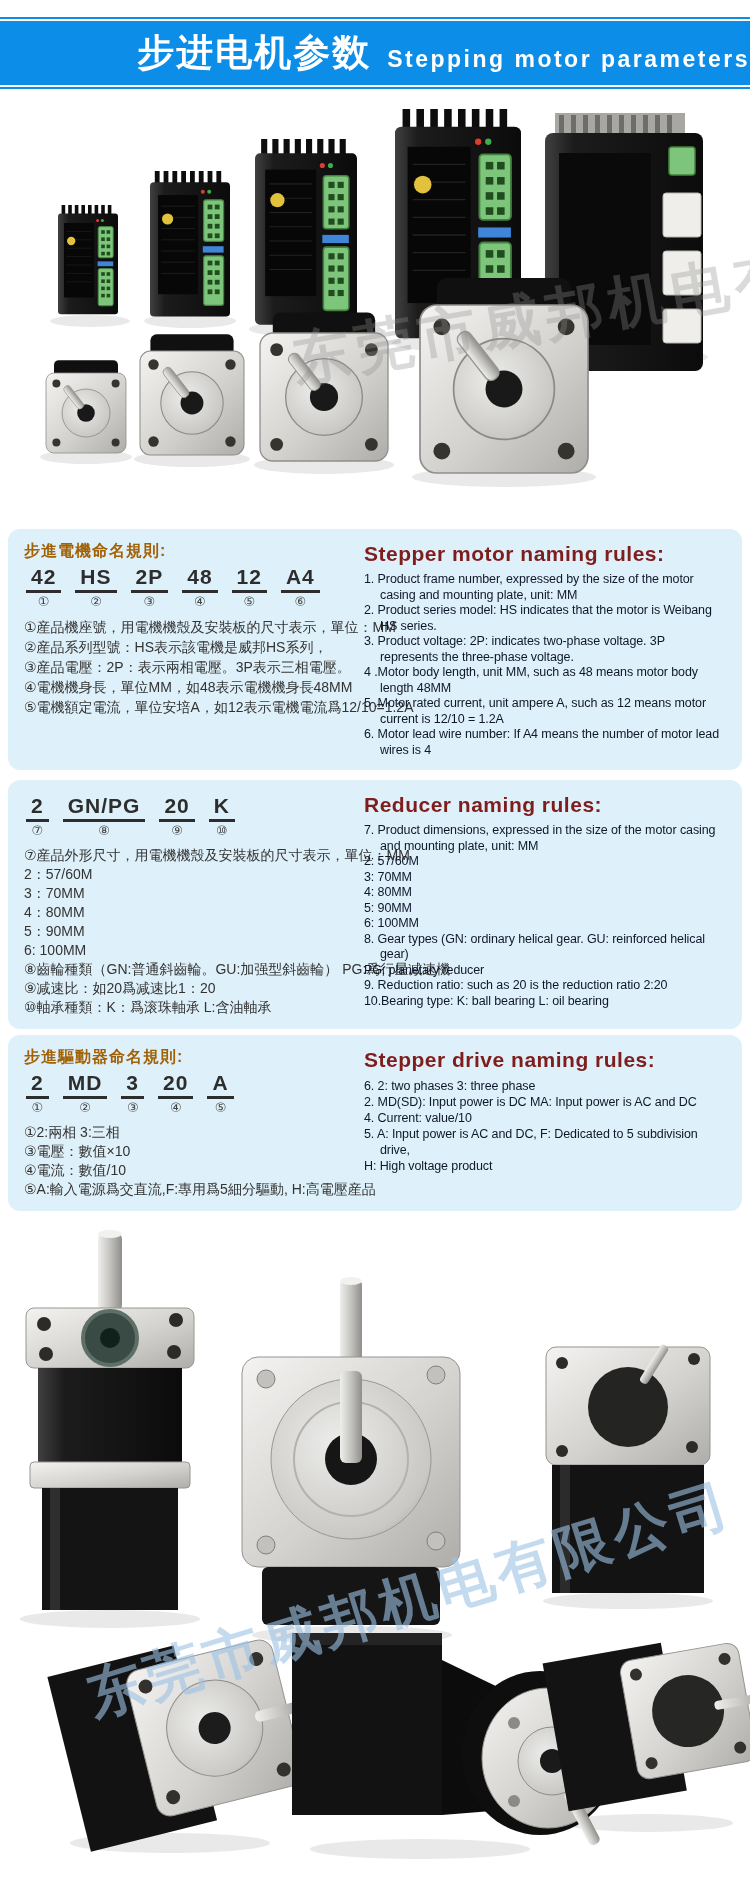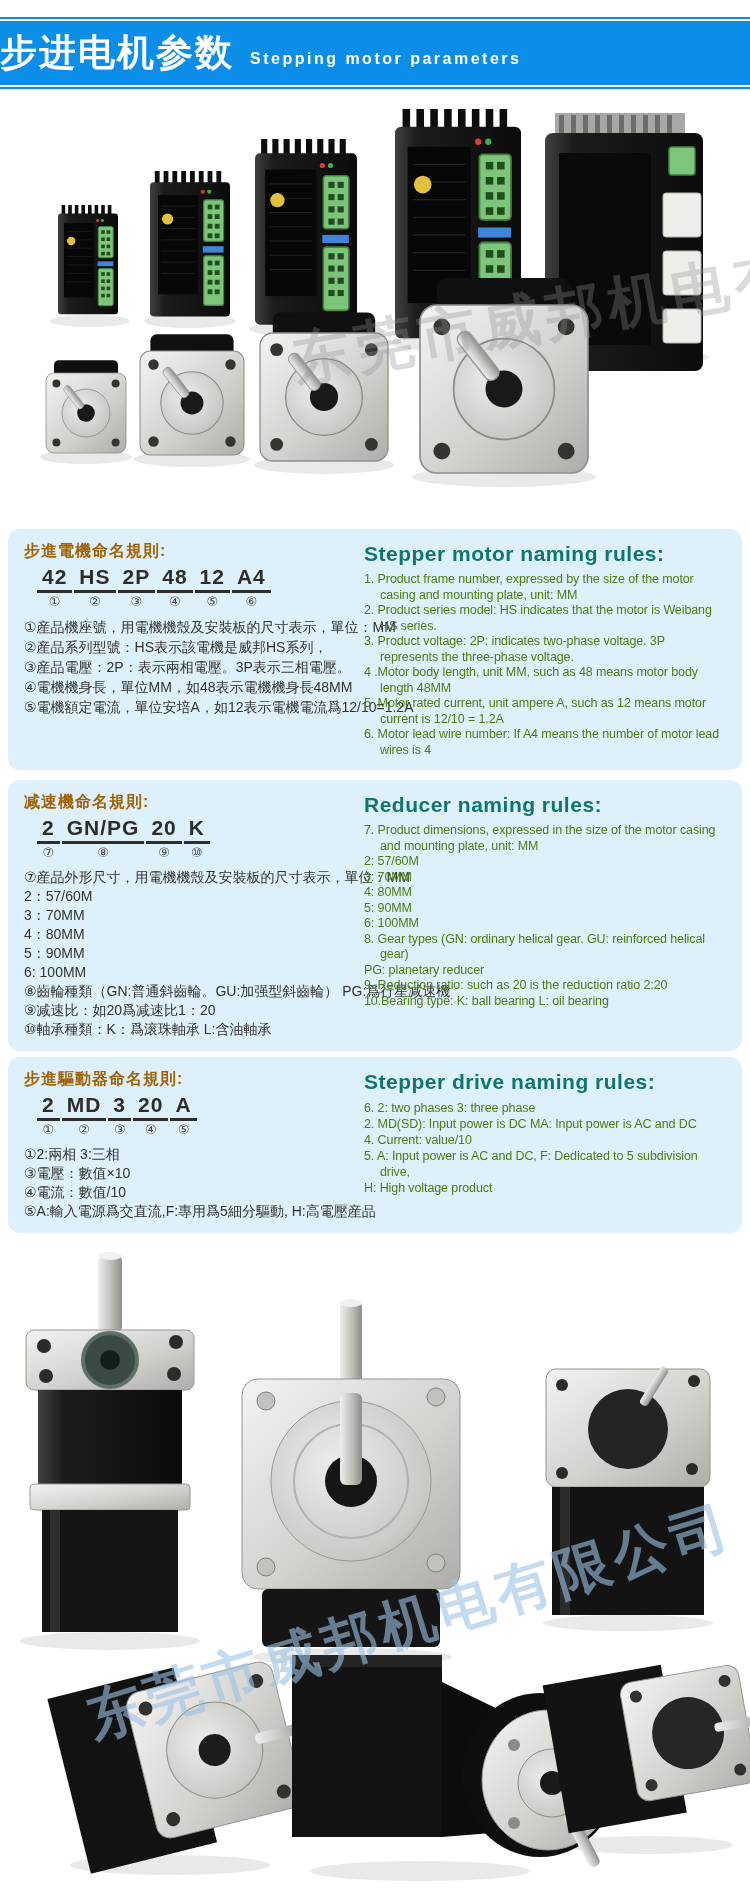--- a/index.html
+++ b/index.html
@@ -3,43 +3,43 @@
 <meta charset="utf-8">
 <style>
   html,body{margin:0;padding:0}
   body{
     width:750px;height:1900px;background:#ffffff;overflow:hidden;
     font-family:"Liberation Sans","DejaVu Sans",sans-serif;color:#333;
   }
   .top-space{height:17px}
   .rule{height:2px;background:#0c8de8}
   .gap2{height:2px;background:#fff}
-  .banner{height:64px;background:#0c8de8;display:flex;align-items:center;justify-content:flex-start;gap:16px}
+  .banner{height:64px;background:#0c8de8;display:flex;align-items:center;justify-content:flex-end;gap:16px}
   .banner-zh{color:#fff;font-size:37px;font-weight:bold;letter-spacing:2px}
-  .banner-en{color:#fff;font-size:16px;font-weight:bold;letter-spacing:2.5px;margin-top:12px}
+  .banner-en{color:#fff;font-size:23px;font-weight:bold;letter-spacing:2.5px;margin-top:12px}
   .photo{position:relative;background:#fff}
   .photo svg{display:block}
   .photo-top{height:400px}
   .photo-bottom{margin-top:16px;height:651px}
   .panel{display:flex;background:#def0f9;border-radius:12px;margin:0 8px;padding:10px 16px 12px 16px;box-sizing:border-box}
   .panel-motor{margin-top:40px}
   .panel-reducer{margin-top:10px}
   .panel-drive{margin-top:6px}
   .col-left{width:330px;flex:none;overflow:visible}
   .col-right{flex:1;min-width:0;padding-left:10px}
   .h-zh{margin:2px 0 4px 0;font-size:16px;line-height:20px;font-weight:bold;color:#a16207;letter-spacing:1px}
-  .h-en{margin:2px 0 6px 0;font-size:21px;line-height:25px;font-weight:bold;color:#0f766e;letter-spacing:0.5px}
-  .code-row{display:flex;gap:2px;margin:4px 0 8px 13px}
+  .h-en{margin:2px 0 6px 0;font-size:21px;line-height:25px;font-weight:bold;color:#7f1d1d;letter-spacing:0.5px}
+  .code-row{display:flex;gap:14px;margin:4px 0 8px 2px}
   .code-part{display:flex;flex-direction:column;align-items:center}
   .code-text{font-size:21px;font-weight:bold;color:#2d2d2d;border-bottom:3px solid #2d2d2d;padding:0 5px 1px 5px;letter-spacing:1px;line-height:24px}
   .code-num{font-size:13px;color:#444;margin-top:2px;line-height:14px}
   .zh-line{font-size:14px;line-height:20px;white-space:nowrap;color:#333;overflow:visible}
   .panel-reducer .zh-line{line-height:19px}
   .panel-drive .zh-line{line-height:19px}
-  .en-line{font-size:12.5px;line-height:15.5px;color:#4d7c0f;padding-left:16px;text-indent:-16px;letter-spacing:-0.1px}
+  .en-line{font-size:12.5px;line-height:15.5px;color:#0f172a;padding-left:16px;text-indent:-16px;letter-spacing:-0.1px}
   .panel-drive .en-line{line-height:16px}
 </style>
 </head>
 <body>
 
 <div class="page">
 
   <div class="top-space"></div>
   <div class="rule"></div>
   <div class="gap2"></div>
@@ -242,21 +242,20 @@
       <div class="en-line">2. Product series model: HS indicates that the motor is Weibang HS series.</div>
       <div class="en-line">3. Product voltage: 2P: indicates two-phase voltage. 3P represents the three-phase voltage.</div>
       <div class="en-line">4 .Motor body length, unit MM, such as 48 means motor body length 48MM</div>
       <div class="en-line">5 .Motor rated current, unit ampere A, such as 12 means motor current is 12/10 = 1.2A</div>
       <div class="en-line">6. Motor lead wire number: If A4 means the number of motor lead wires is 4</div>
     </div>
   </section>
 
   <section class="panel panel-reducer">
     <div class="col-left">
-      <h3 class="h-zh">减速機命名規則:</h3>
       <div class="code-row">
         <div class="code-part">
             <span class="code-text">2</span>
             <span class="code-num">⑦</span>
           </div>
         <div class="code-part">
             <span class="code-text">GN/PG</span>
             <span class="code-num">⑧</span>
           </div>
         <div class="code-part">

